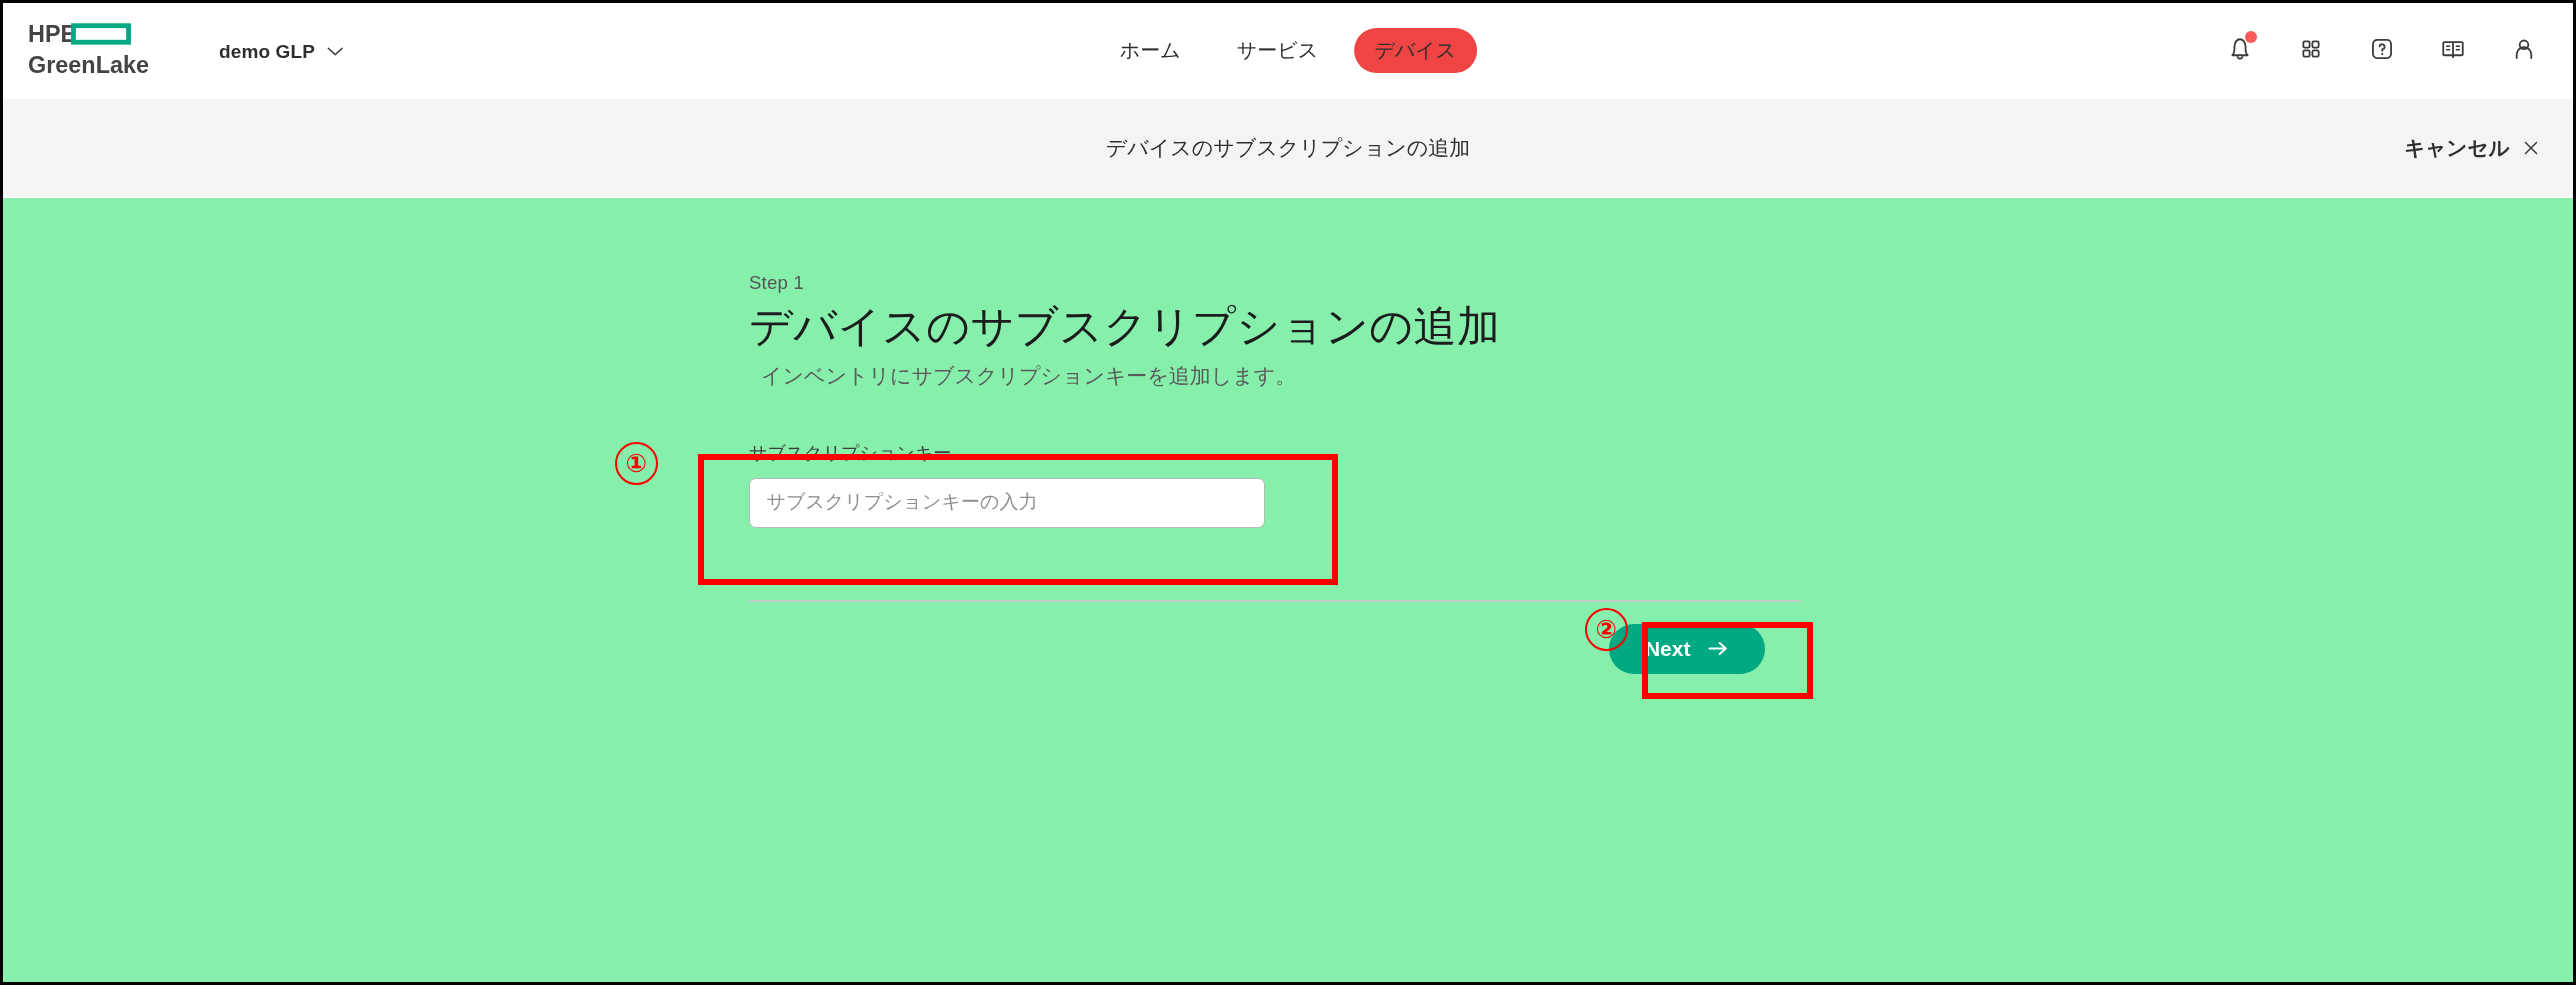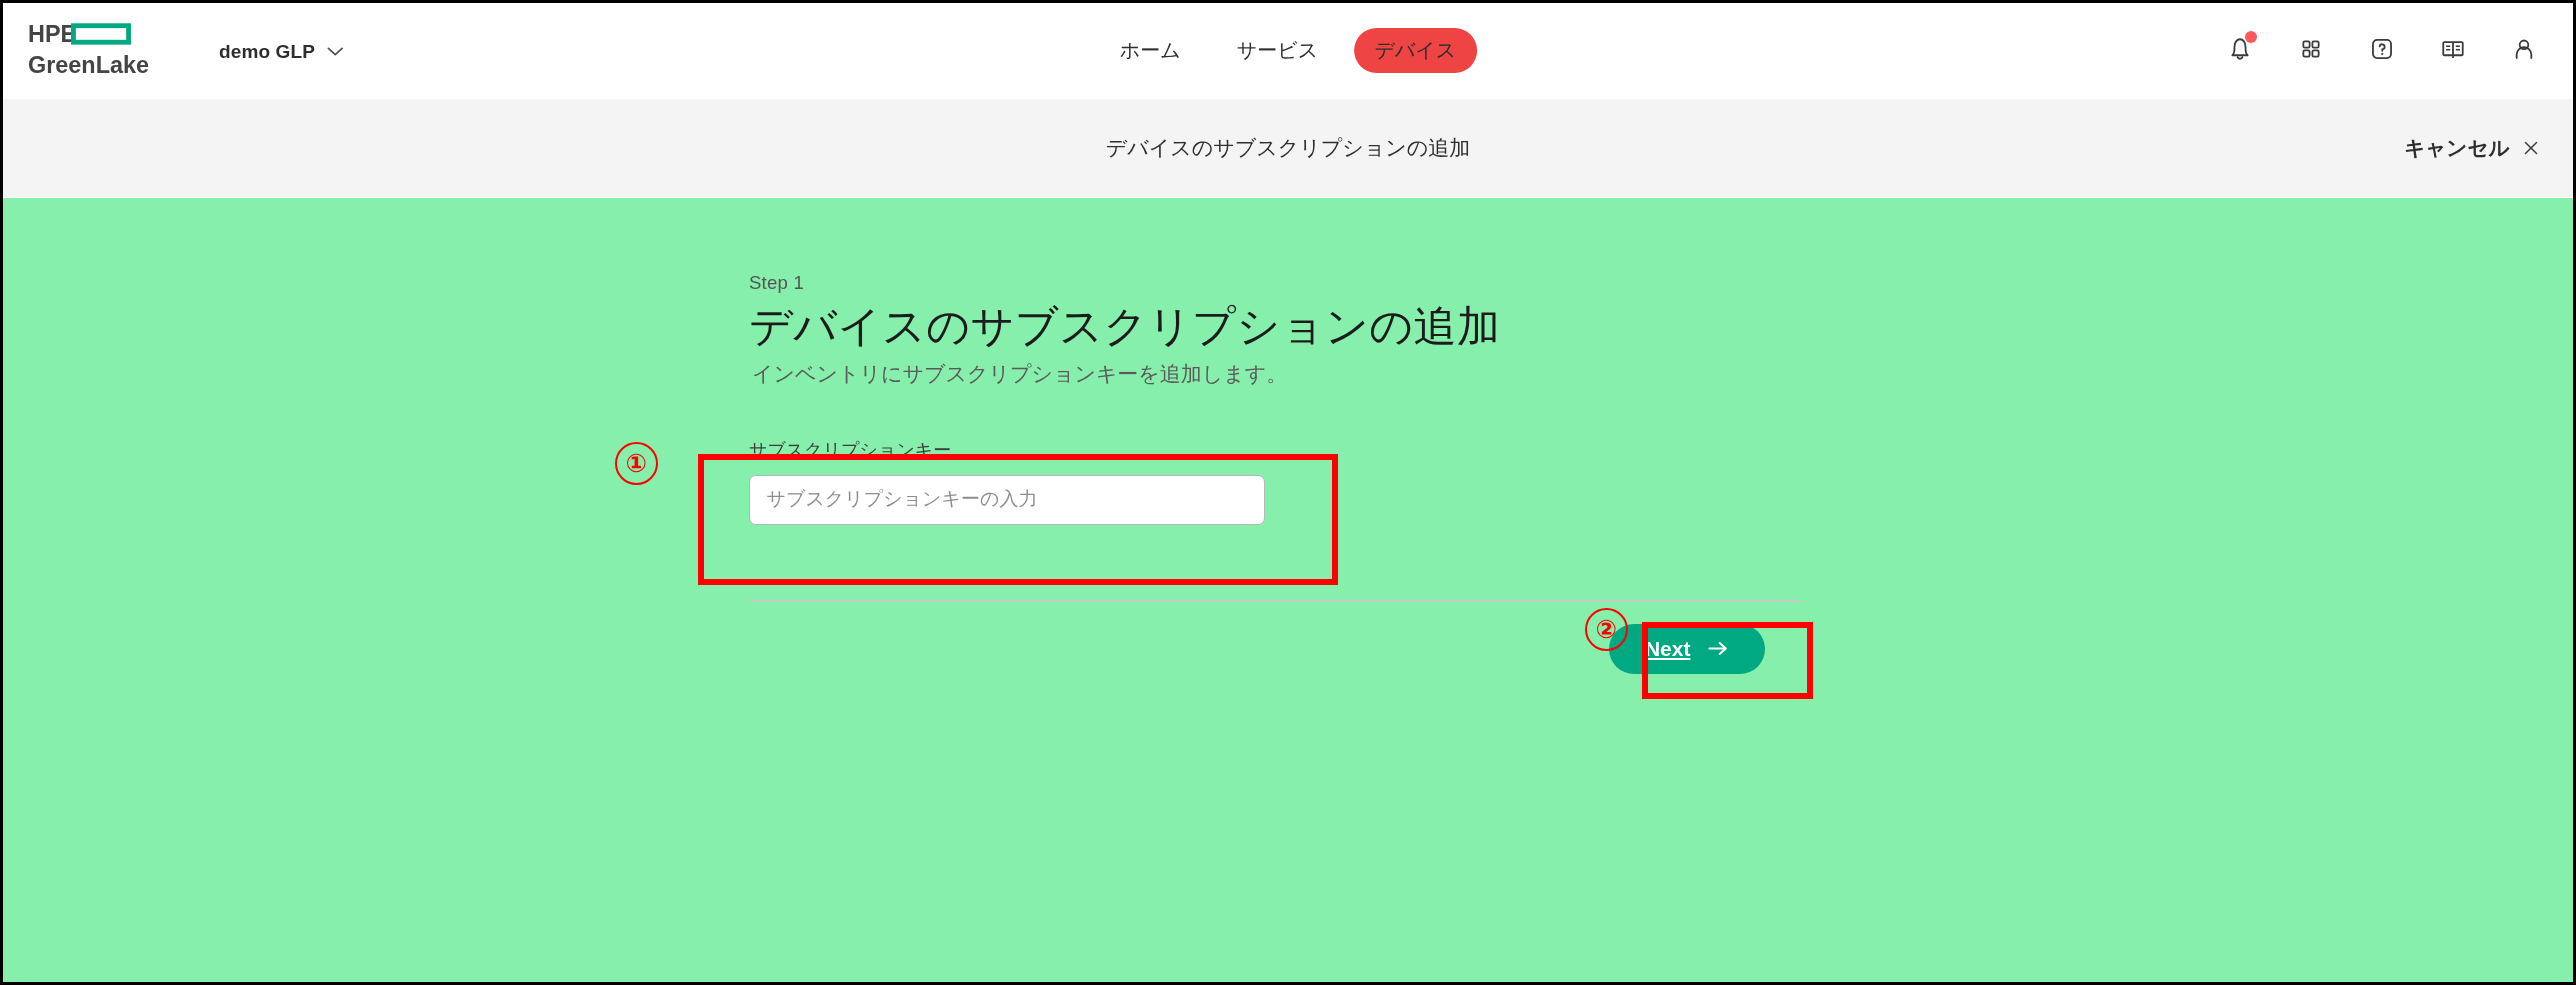--- a/index.html
+++ b/index.html
@@ -198,21 +198,21 @@
     font-size: 43px;
     font-weight: normal;
     color: #1c1c1c;
     margin: 0 0 9.6px 0;
     line-height: 1.12;
     letter-spacing: 0.3px;
   }
   .page-subtitle {
     font-size: 21px;
     color: #5a5a5a;
-    margin: 3px;
+    margin: 12px;
     line-height: 1.35;
   }
 
   .field-group {
     margin-top: 50px;
   }
   .field-label {
     font-size: 18px;
     color: #3c3c3c;
     margin: 0 0 13px 0;
@@ -263,21 +263,20 @@
     background: #01a982;
     color: #ffffff;
     border: none;
     border-radius: 41px;
     padding: 14.4px 36px;
     font-family: "Liberation Sans", "DejaVu Sans", sans-serif;
     font-size: 21px;
     font-weight: bold;
     cursor: pointer;
     line-height: 1;
-    text-decoration: underline;
   }
   .next-arrow { width: 20.6px; height: 15px; display: block; }
 
   
   .annotation-layer {
     position: absolute;
     left: 0; top: 0;
     width: 100%;
     height: 100%;
     pointer-events: none;

